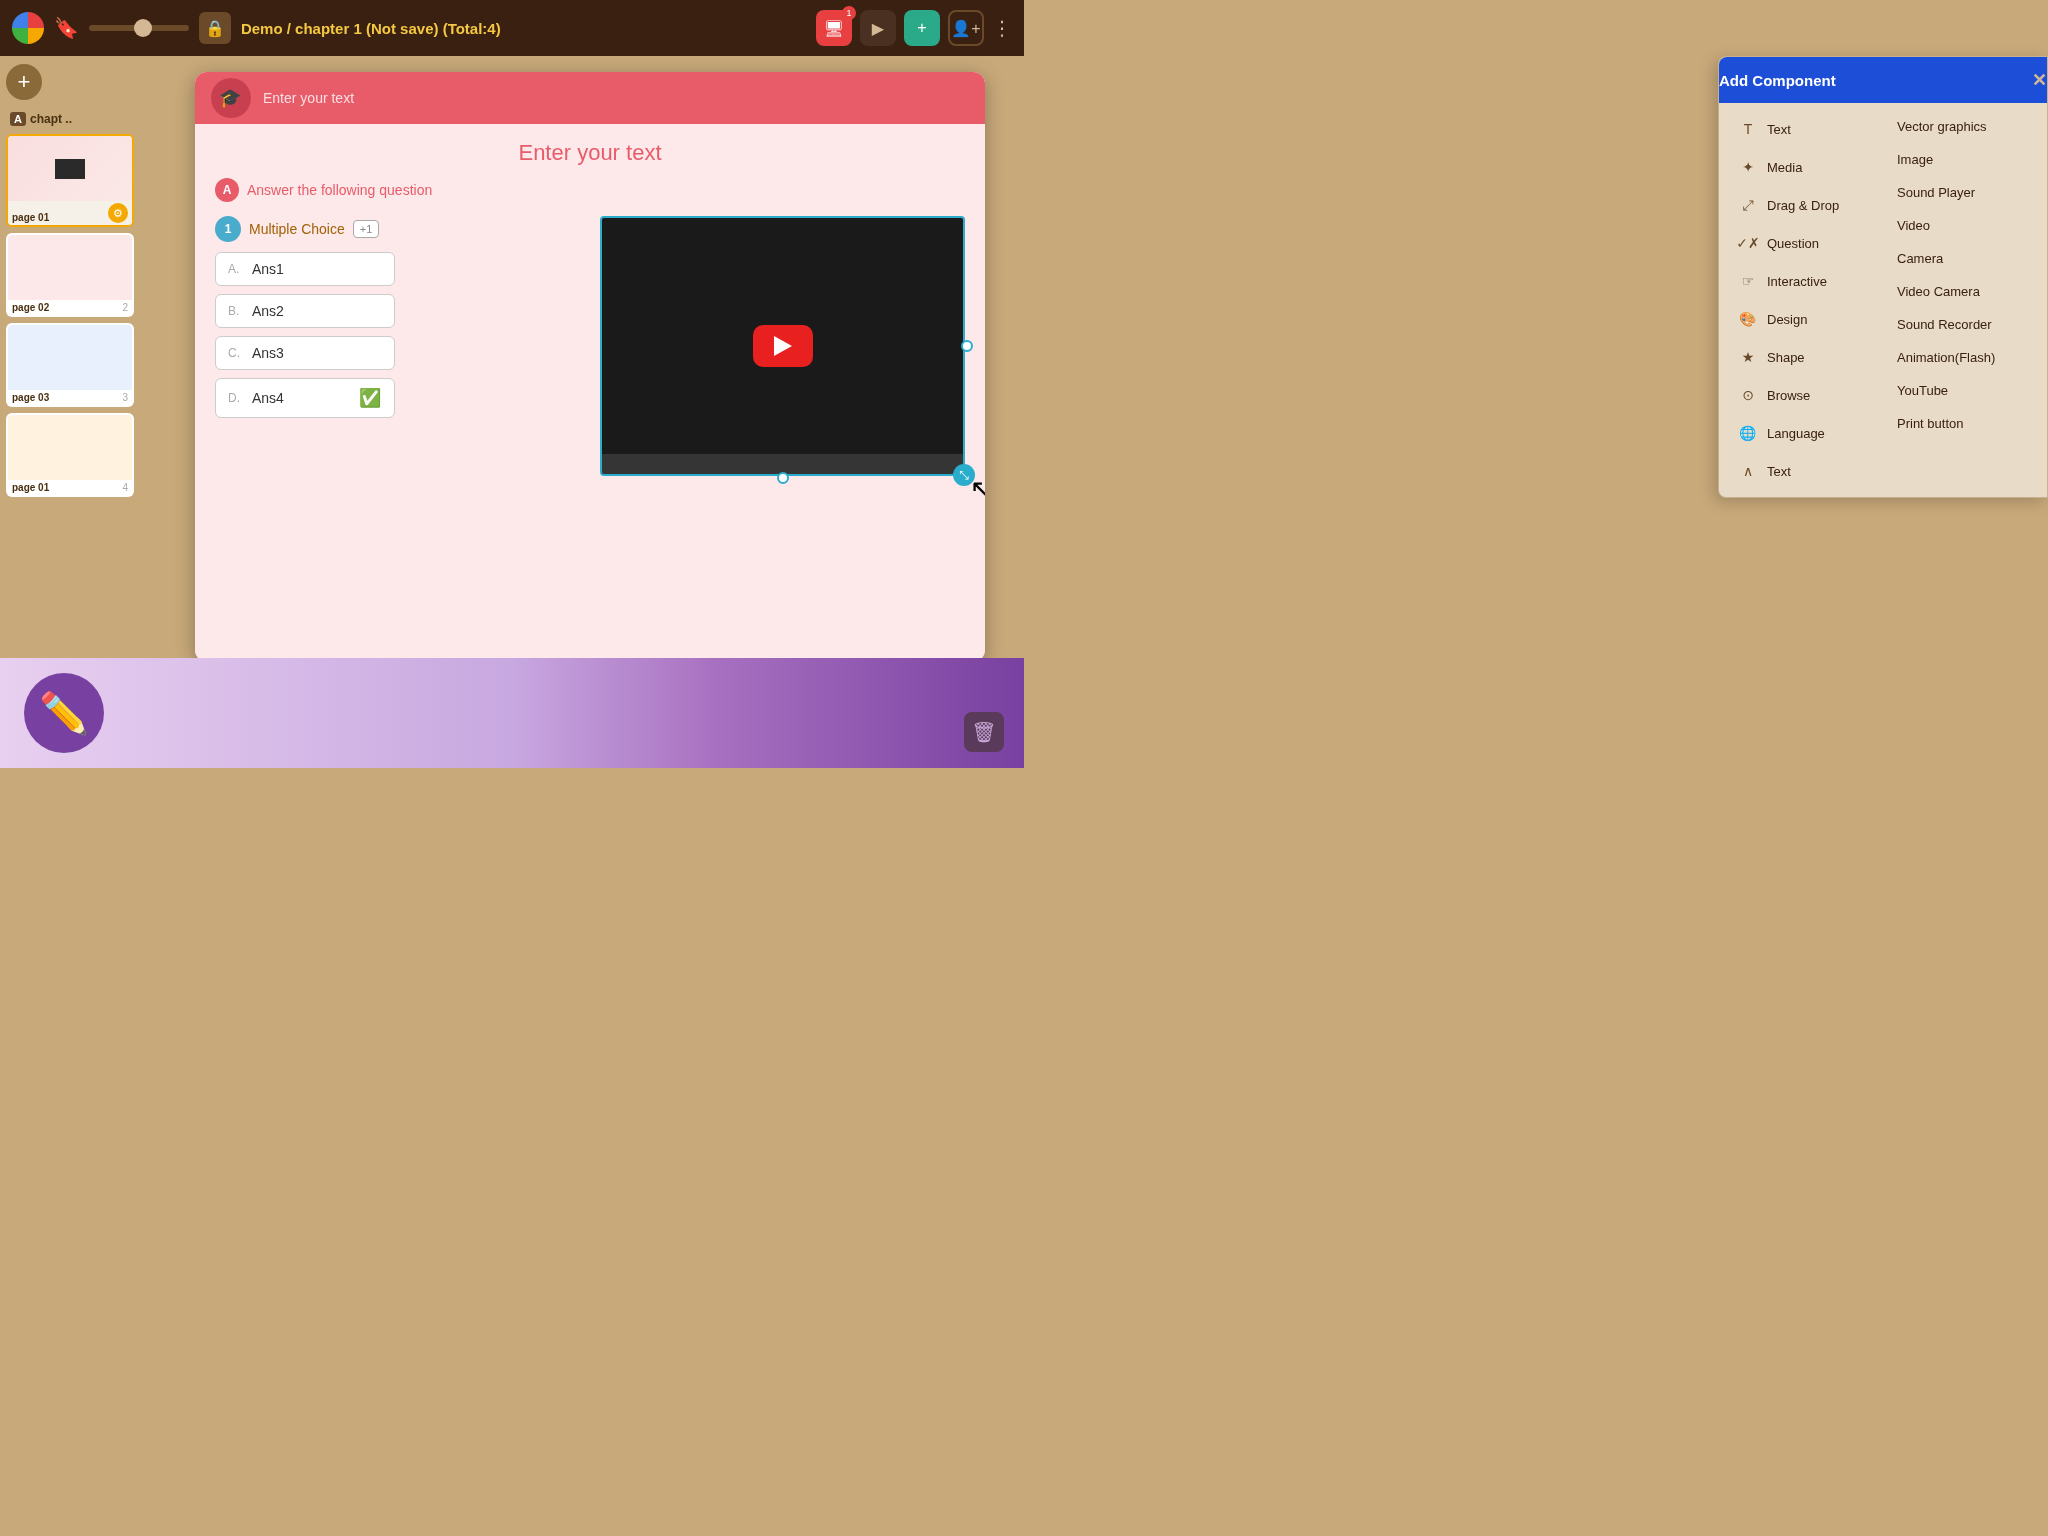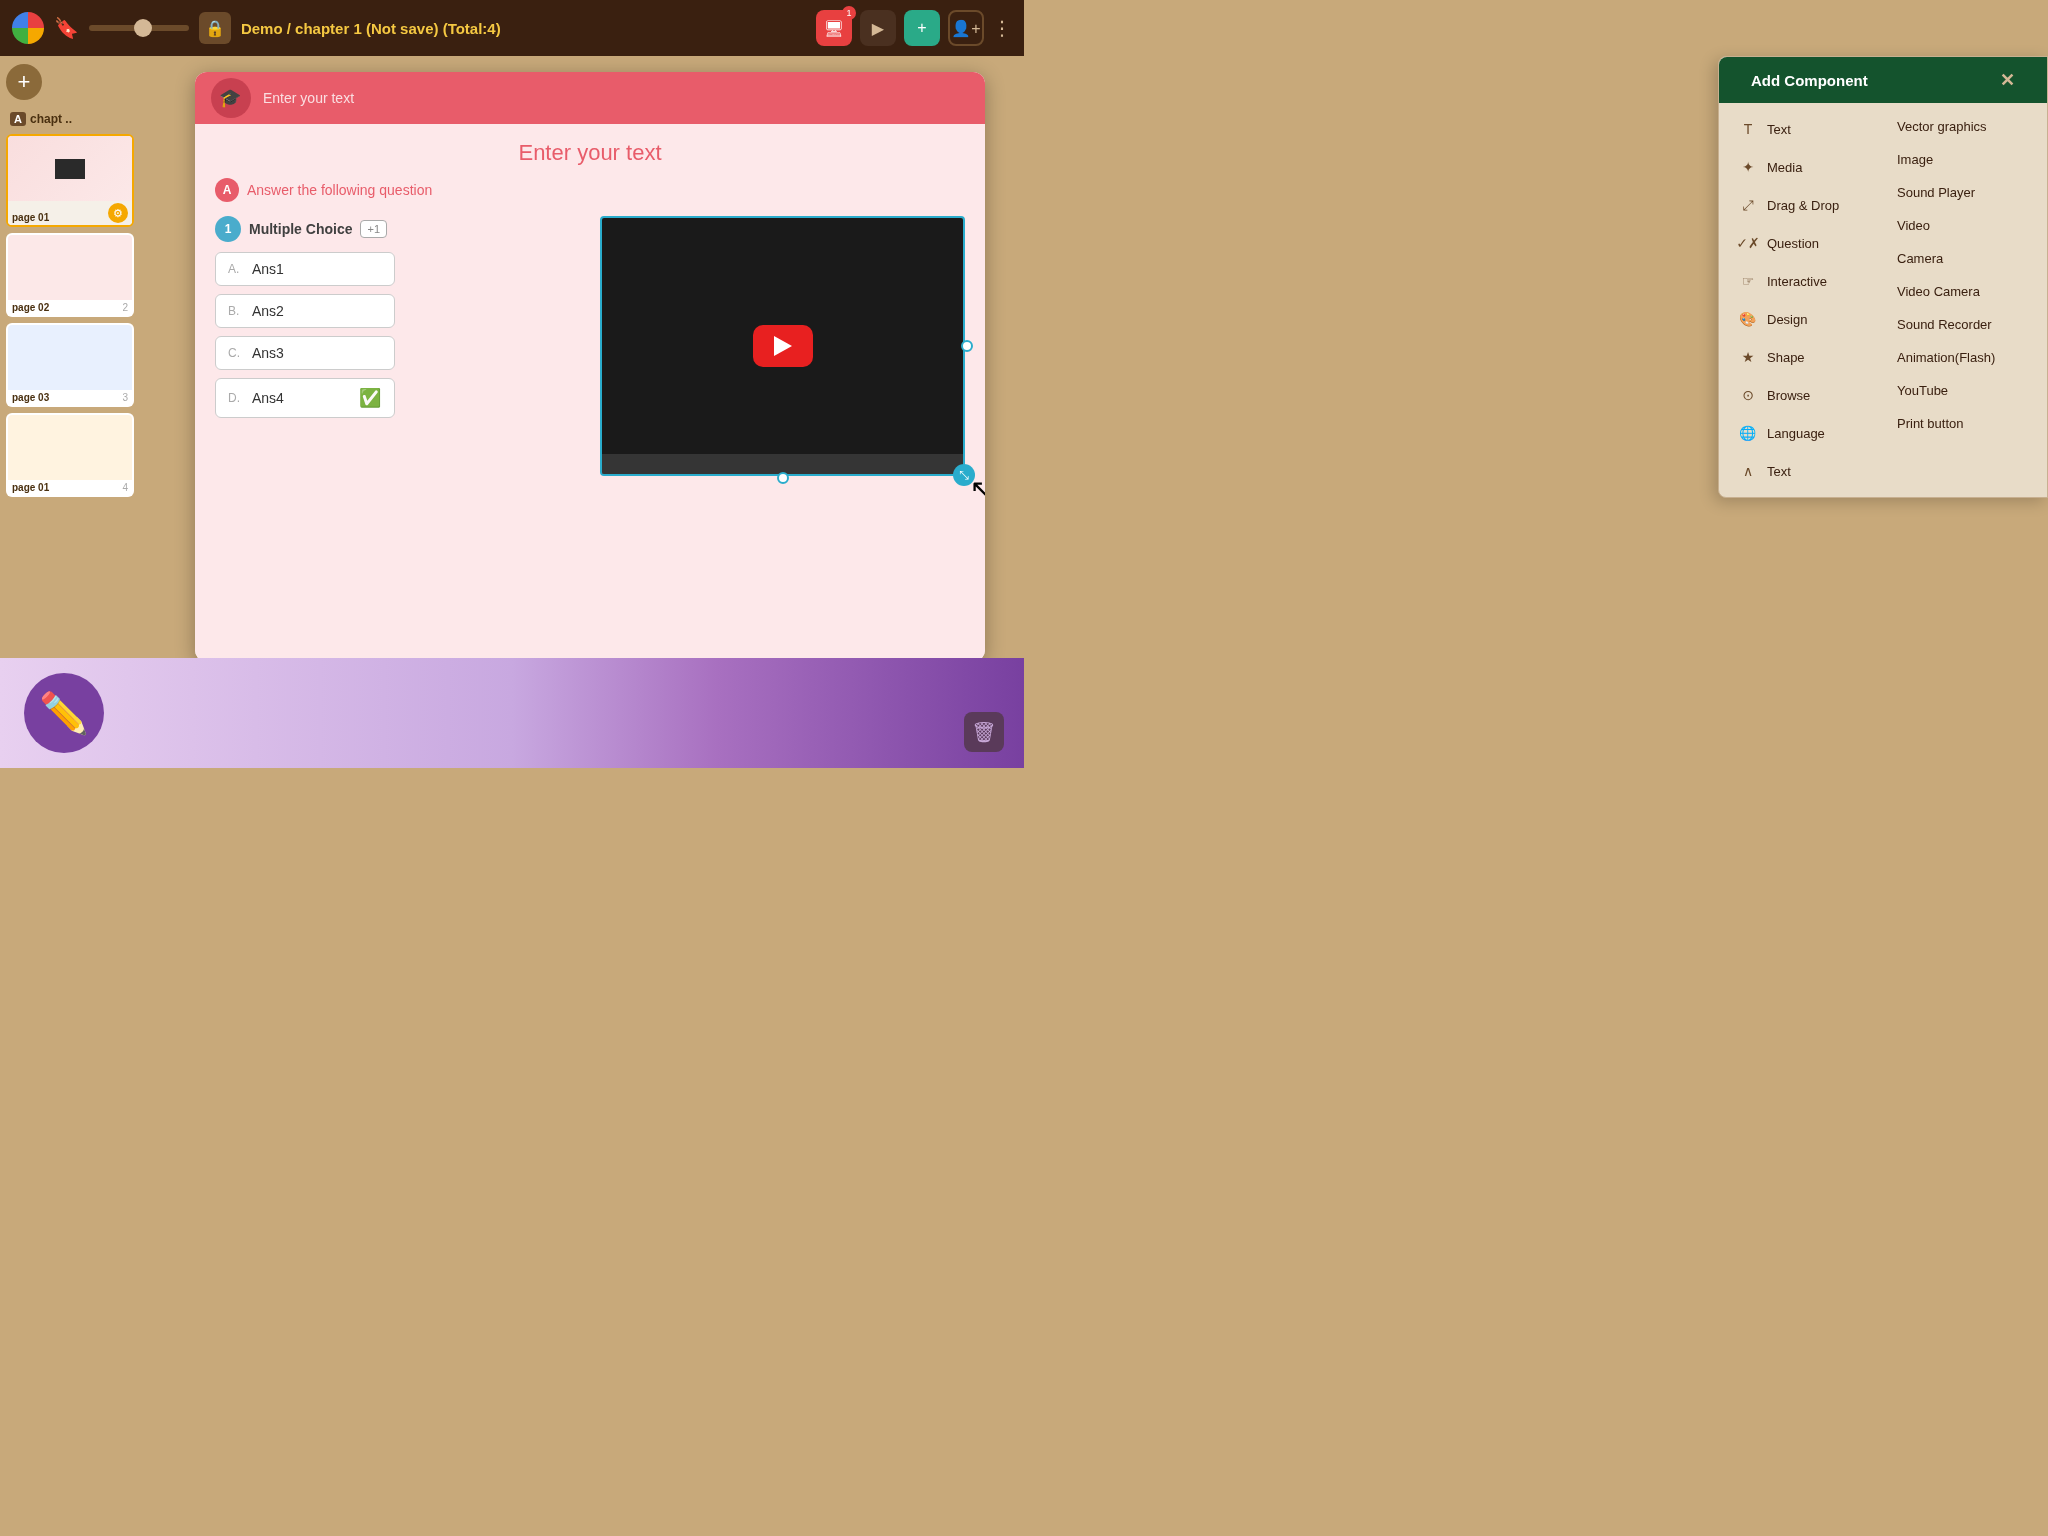--- a/index.html
+++ b/index.html
@@ -241,21 +241,21 @@
     .mc-header {
       display: flex; align-items: center; gap: 8px; margin-bottom: 10px;
     }
     .mc-num {
       width: 26px; height: 26px;
       background: #4aaccc;
       border-radius: 50%;
       color: white; font-size: 12px; font-weight: 700;
       display: flex; align-items: center; justify-content: center;
     }
-    .mc-label { font-size: 14px; color: #404040; font-weight: 700; }
+    .mc-label { font-size: 14px; color: #a16207; font-weight: 400; }
     .mc-plus {
       background: white;
       border: 1px solid #aaa;
       border-radius: 4px;
       padding: 2px 6px;
       font-size: 11px;
       color: #888;
     }
 
     .answer-btn {
@@ -338,23 +338,23 @@
       position: absolute;
       right: 0; top: 56px;
       width: 330px;
       background: #e8dcc8;
       border: 1px solid #c8b090;
       border-radius: 8px 0 0 8px;
       box-shadow: -4px 4px 16px rgba(0,0,0,0.2);
       z-index: 100;
     }
     .panel-header {
-      background: #14532d;
+      background: #1d4ed8;
       color: white;
-      padding: 12px 32px;
+      padding: 12px 0;
       font-size: 15px;
       font-weight: 600;
       display: flex;
       align-items: center;
       justify-content: space-between;
       border-radius: 8px 0 0 0;
     }
     .panel-close {
       cursor: pointer;
       font-size: 18px;

